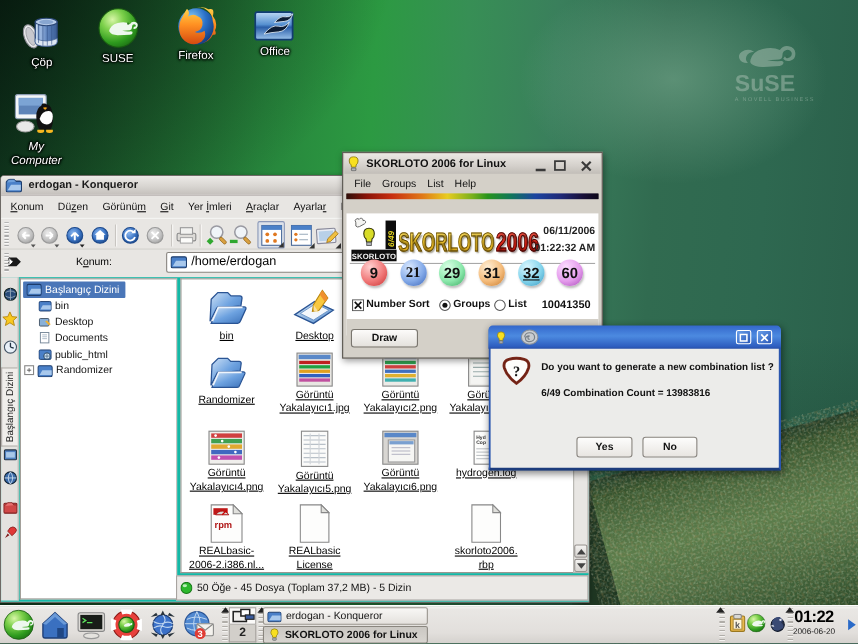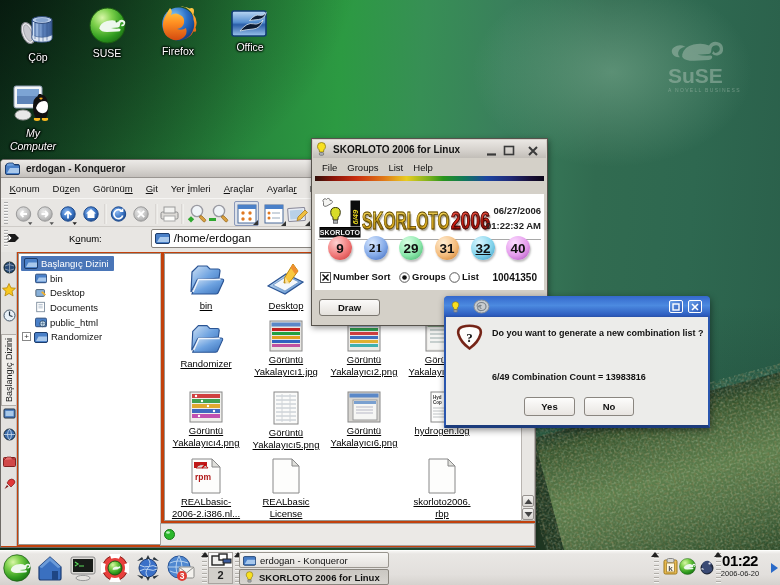--- a/index.html
+++ b/index.html
@@ -36,21 +36,21 @@
 .kmenu span { margin-left:6.5px; margin-right:6.5px; }
 .ktools { height:29px; background:#e8e6e3; border-top:1px solid #f6f5f3; border-bottom:1px solid #cfccc8; position:relative; padding-top:2px; padding-left:10px; }
 .khandle { width:4px; height:22px; position:absolute; left:3px; top:3px;
   background:repeating-linear-gradient(to bottom,#aaa 0 1px,#f8f8f8 1px 2px, transparent 2px 3px); }
 .viewbtn { position:absolute; top:2px; width:25px; height:25px; display:flex; align-items:center; justify-content:center; }
 .viewbtn.pressed { border:1px solid #8a98b8; background:#dde2ea; border-radius:2px; }
 .dropcorner { position:absolute; right:0px; bottom:0px; width:0; height:0; border-left:5px solid transparent; border-bottom:5px solid #333; }
 .kloc { height:22px; display:flex; align-items:center; background:#e8e6e3; position:relative; font-size:9.5px;gap:44px; }
 .konumlbl { margin-right:5px; }
 .kfield { flex:1; height:19px; margin-right:3px; background:#fff; border:1px solid #88847f; border-radius:2px; display:flex; align-items:center; font-size:11.5px; }
-.kmain { position:absolute; left:0; top:92px; width:534px; bottom:0; background:#c2410c; }
+.kmain { position:absolute; left:0; top:92px; width:534px; bottom:0; background:#14b8a6; }
 .ktabs { position:absolute; left:0; top:0; width:16px; height:294px; background:#e4e2df; border-right:1px solid #c0bcb8; display:flex; flex-direction:column; align-items:center; }
 .vtab { writing-mode:vertical-rl; transform:rotate(180deg); font-size:9px; color:#222; background:#f0eeeb; border:1px solid #b0aca8; border-left:none; width:15px; height:72px; text-align:center; overflow:hidden; line-height:14px; }
 .ktree { position:absolute; left:17px; top:1px; width:143px; height:292px; background:#fff; border:1px solid #9a9690; border-right:1px solid #c8c4c0; overflow:hidden; padding-top:2px; }
 .trow { height:14.7px; display:flex; align-items:center; font-size:9.5px; color:#111; padding-left:3px; white-space:nowrap; }
 .trow.in { padding-left:16px; } .trow.in .ticn { width:12px; }
 .ticn { margin-right:3px; flex:none; }
 .trow.sel { background:#4a76b8; color:#fff; width:fit-content; padding-right:5px; border-radius:1px; margin-left:2px; }
 .selspan { }
 .expander { width:9px; height:9px; border:1px solid #888; font-size:8px; line-height:7px; text-align:center; margin-right:3px; background:#fff; color:#333; flex:none; }
 .kfiles { position:absolute; left:163px; top:1px; width:357px; height:268px; background:#fff; border:1px solid #9a9690; border-right:none; overflow:hidden; }
@@ -639,20 +639,21 @@
           <svg width="11" height="9">
             <path d="M5.5 7 l4 -5 h-8 z" fill="#444"></path>
           </svg>
         </div>
     </div>
     <div class="kstatus">
         <svg width="11" height="11" viewBox="0 0 11 11" style="margin:0 4px 0 3px;">
           <circle cx="5.5" cy="5.5" r="5" fill="#2cb82c" stroke="#187818"></circle>
           <ellipse cx="4" cy="3.5" rx="2" ry="1.3" fill="#b8f0b8"></ellipse>
         </svg>
+        <span>50 Öğe - 45 Dosya (Toplam 37,2 MB) - 5 Dizin</span>
       </div>
   </div>
 </div>
 
 <div class="win" id="skor" style="left:311px;top:138px;width:237px;height:188px;">
   <div class="stitle">
     <svg width="11" height="14" viewBox="0 0 11 14" style="margin:0 6px 0 3px;">
       <path d="M5.5 .5 q4 0 4 3.8 q0 2.4 -1.7 3.6 l-.3 2.1 h-4 l-.3 -2.1 Q1.5 6.7 1.5 4.3 q0 -3.8 4 -3.8 z" fill="#f8e020" stroke="#8a7a10" stroke-width=".8"></path>
       <rect x="3.4" y="10.6" width="4.2" height="2.6" rx="1" fill="#b0b4b8" stroke="#777"></rect>
     </svg>
@@ -675,30 +676,30 @@
       <path d="M4.5 5.5 q-1.5 -2.5 .5 -3.5 q1.5 -.8 2.5 .5 q.8 -1.6 2.3 -1 q1.5 .5 1.2 2 q1.8 -.6 2.3 .8 q.5 1.4 -1 2.2 l-4.5 2.5 q-2 1 -3.3 -.5 z" fill="#f4f4f2" stroke="#666" stroke-width=".9"></path>
       <path d="M16.5 10.5 q4.8 0 4.8 5 q0 3.2 -2.1 4.8 l-.4 2.7 h-4.6 l-.4 -2.7 q-2.1 -1.6 -2.1 -4.8 q0 -5 4.8 -5 z" fill="#d8dc28" stroke="#33330a" stroke-width="1"></path>
       <rect x="14.4" y="23.2" width="4.2" height="3" fill="#b0b4b8" stroke="#555" stroke-width=".8"></rect>
       <rect x="31.5" y="3.5" width="9.5" height="26" fill="#0c0c0c"></rect>
       <text font-size="7.5" font-weight="bold" font-style="italic" fill="#e8d820" transform="translate(39.2 27.5) rotate(-90)">6/49</text>
       <rect x="1" y="30.5" width="40" height="9.5" fill="#101010" stroke="#000" stroke-width="1"></rect>
       <text x="21" y="38" font-size="7" font-weight="bold" fill="#f4f4f4" text-anchor="middle" letter-spacing=".1">SKORLOTO</text>
     </svg>
     <div class="gold">SKORLOTO</div>
     <div class="red2006">2006</div>
-    <div class="sdate">06/27/2006</div>
+    <div class="sdate">06/11/2006</div>
     <div class="stime">01:22:32 AM</div>
   </div>
   <div class="sballs">
     <div class="ball" style="left:16px;--c1:#ffd0d0;--c2:#f07878;--c3:#c83030;">9</div>
     <div class="ball" style="left:51.5px;font-family:Liberation Serif, serif;--c1:#d8e8ff;--c2:#84aae8;--c3:#3a64b8;">21</div>
     <div class="ball" style="left:87px;--c1:#d8ffe4;--c2:#8ce8ac;--c3:#38a860;">29</div>
     <div class="ball" style="left:123px;--c1:#ffeed4;--c2:#f4bc7c;--c3:#c87828;">31</div>
     <div class="ball" style="left:159px;text-decoration:underline;--c1:#d8f6ff;--c2:#84d4ec;--c3:#3898c0;">32</div>
-    <div class="ball" style="left:194px;--c1:#fcdcff;--c2:#e49cec;--c3:#a848b8;">40</div>
+    <div class="ball" style="left:194px;--c1:#fcdcff;--c2:#e49cec;--c3:#a848b8;">60</div>
   </div>
   <div class="sctrl">
     <span class="cb"><svg width="11" height="11">
           <rect x="0.5" y="0.5" width="10" height="10" fill="#fff" stroke="#555"></rect>
           <path d="M2.5 2.5 l6 6 m0 -6 l-6 6" stroke="#111" stroke-width="1.5"></path>
         </svg></span>
     <span class="clbl" style="left:18px;">Number Sort</span>
     <span class="rb" style="left:84px;"><svg width="11" height="11">
           <circle cx="5.5" cy="5.5" r="4.8" fill="#fff" stroke="#555"></circle>
           <circle cx="5.5" cy="5.5" r="2.3" fill="#111"></circle>
@@ -737,21 +738,21 @@
         </svg>
       </div>
   </div>
   <svg width="29" height="27" viewBox="0 0 29 27" style="position:absolute;left:9px;top:25px;">
     <path d="M14.5 25.5 Q6 19.5 3.5 11.5 Q2 5.5 7.5 3.8 Q14.5 1.6 21.5 3.8 Q27 5.5 25.5 11.5 Q23 19.5 14.5 25.5 Z" fill="#fdfdfb" stroke="#7e2a1c" stroke-width="2.6"></path>
     <path d="M14.5 25.5 Q6 19.5 3.5 11.5 Q2 5.5 7.5 3.8 Q14.5 1.6 21.5 3.8 Q27 5.5 25.5 11.5 Q23 19.5 14.5 25.5 Z" fill="none" stroke="#5a1a10" stroke-width="1" opacity=".5"></path>
     <text x="14.5" y="18.5" font-size="13" font-weight="bold" fill="#111" text-anchor="middle" font-family="Liberation Serif">?</text>
   </svg>
 
   <div class="dtext" style="left:46px;top:30px;">Do you want to generate a new combination list ?</div>
-  <div class="dtext" style="left:46px;top:54px;margin-top:20px;">6/49 Combination Count = 13983816</div>
+  <div class="dtext" style="left:46px;top:54px;">6/49 Combination Count = 13983816</div>
   <div class="dybtn" style="left:78px;width:51px;">Yes</div>
   <div class="dybtn" style="left:138px;width:50px;">No</div>
 </div>
 
 <div id="panel" style="position:absolute;left:0;top:550px;width:780px;height:35px;
   background:linear-gradient(to bottom,#f6f5f3 0,#e9e7e4 3px,#e2dfdc 24px,#d3d0cc 35px);
   border-top:1px solid #fdfdfc;">
 
   <svg class="pic" width="28" height="28" viewBox="0 0 37 37" style="left:3px;">
     <circle cx="18.5" cy="18.5" r="17.5" fill="url(#sg)" stroke="#1a5c12"></circle>

